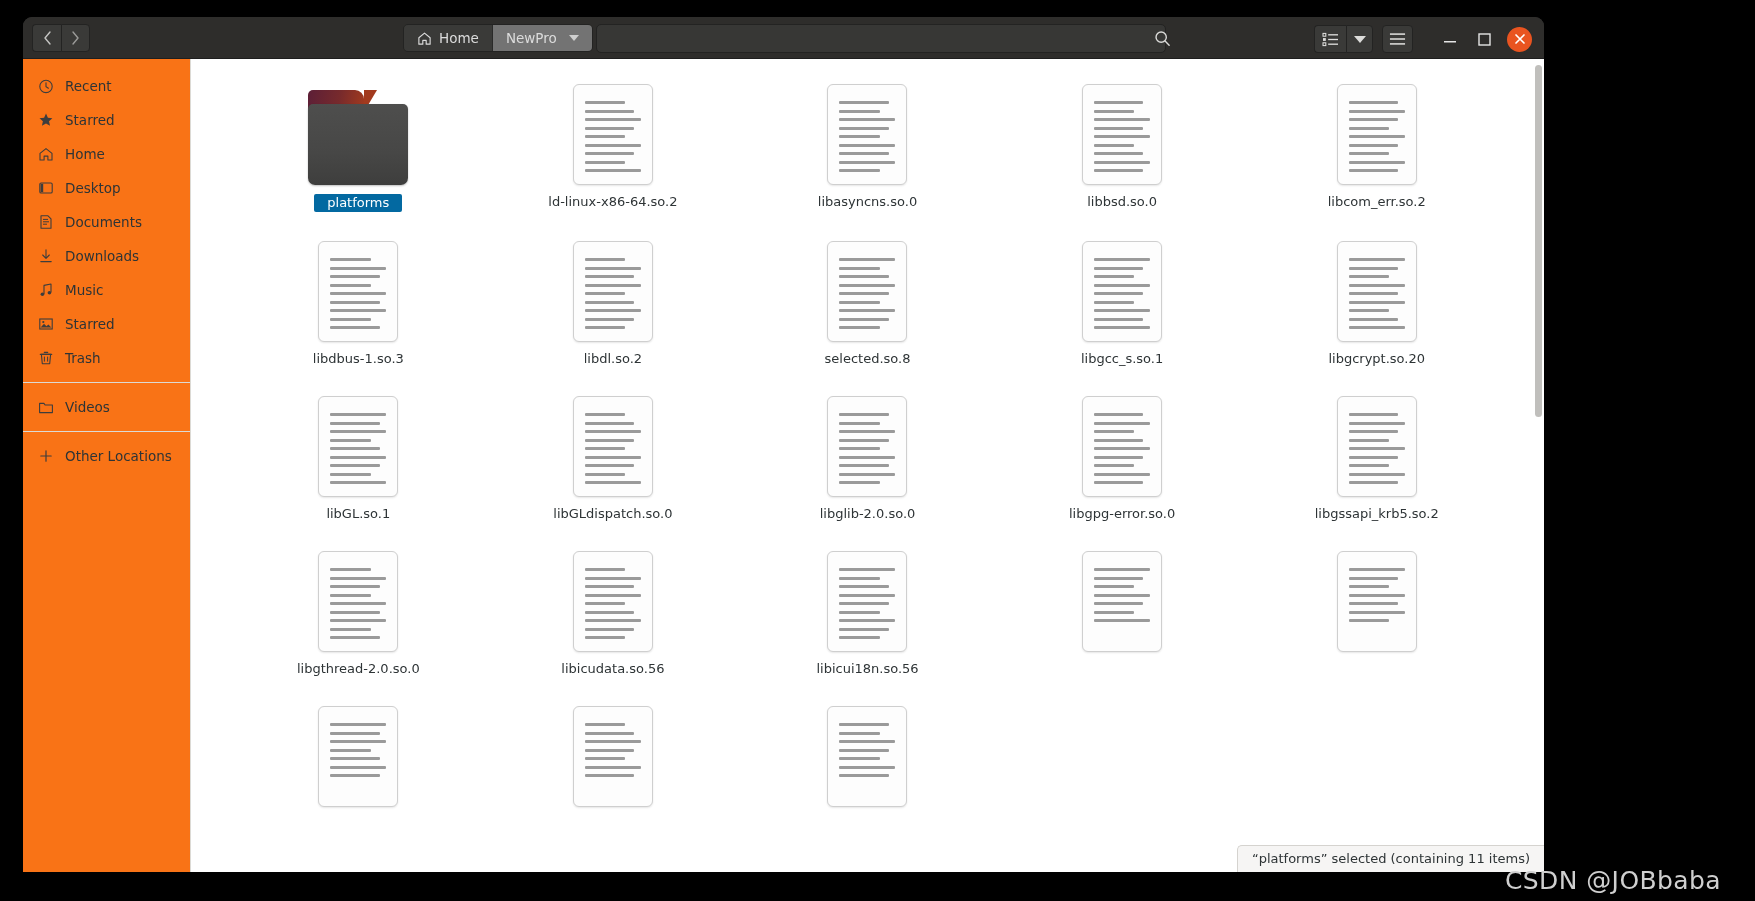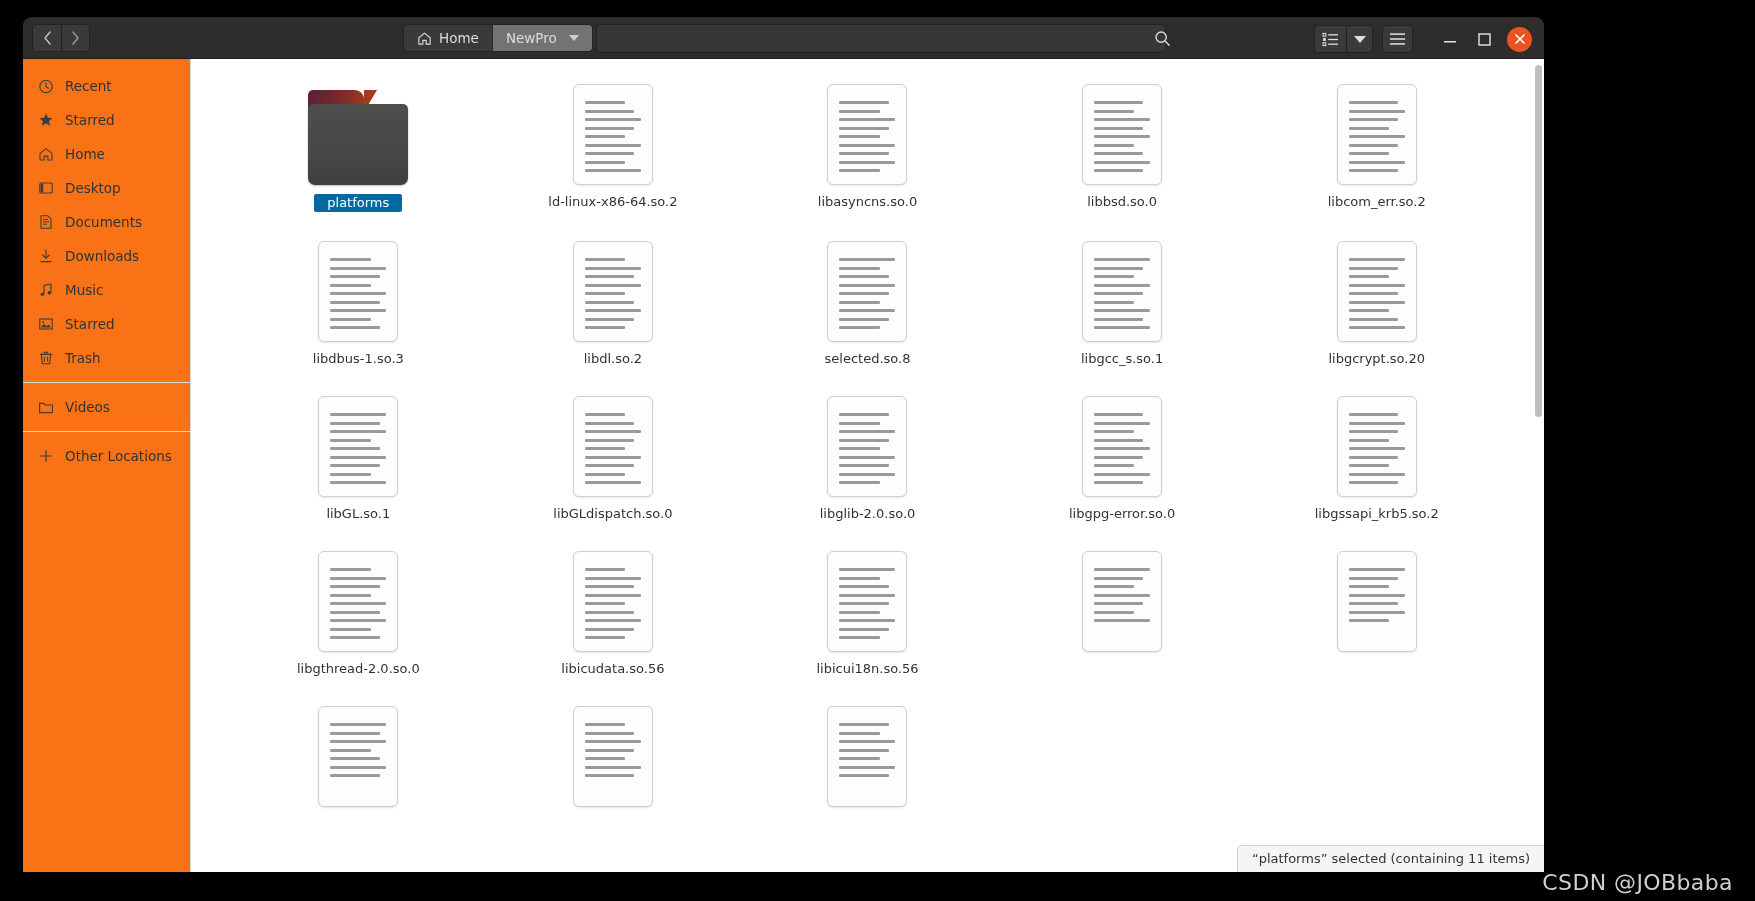--- a/index.html
+++ b/index.html
@@ -199,22 +199,22 @@
     position:absolute; right:0; bottom:0;
     background:#f6f5f4; border-top:1px solid #d5d3cf; border-left:1px solid #d5d3cf;
     border-radius:5px 0 0 0;
     padding:5px 14px 6px 14px;
     font-size:13px; color:#2e3436;
     white-space:nowrap;
   }
 
   
   #watermark {
-    position:absolute; right:22px; bottom:6px;
-    color:#cfcfcf; font-size:22px; letter-spacing:.4px;
+    position:absolute; right:34px; bottom:6px;
+    color:#cfcfcf; font-size:25px; letter-spacing:.4px;
     font-family:"DejaVu Sans","Liberation Sans",sans-serif;
   }
 </style>
 </head>
 <body>
 
 <div id="window">
 
   <div id="headerbar">
 

